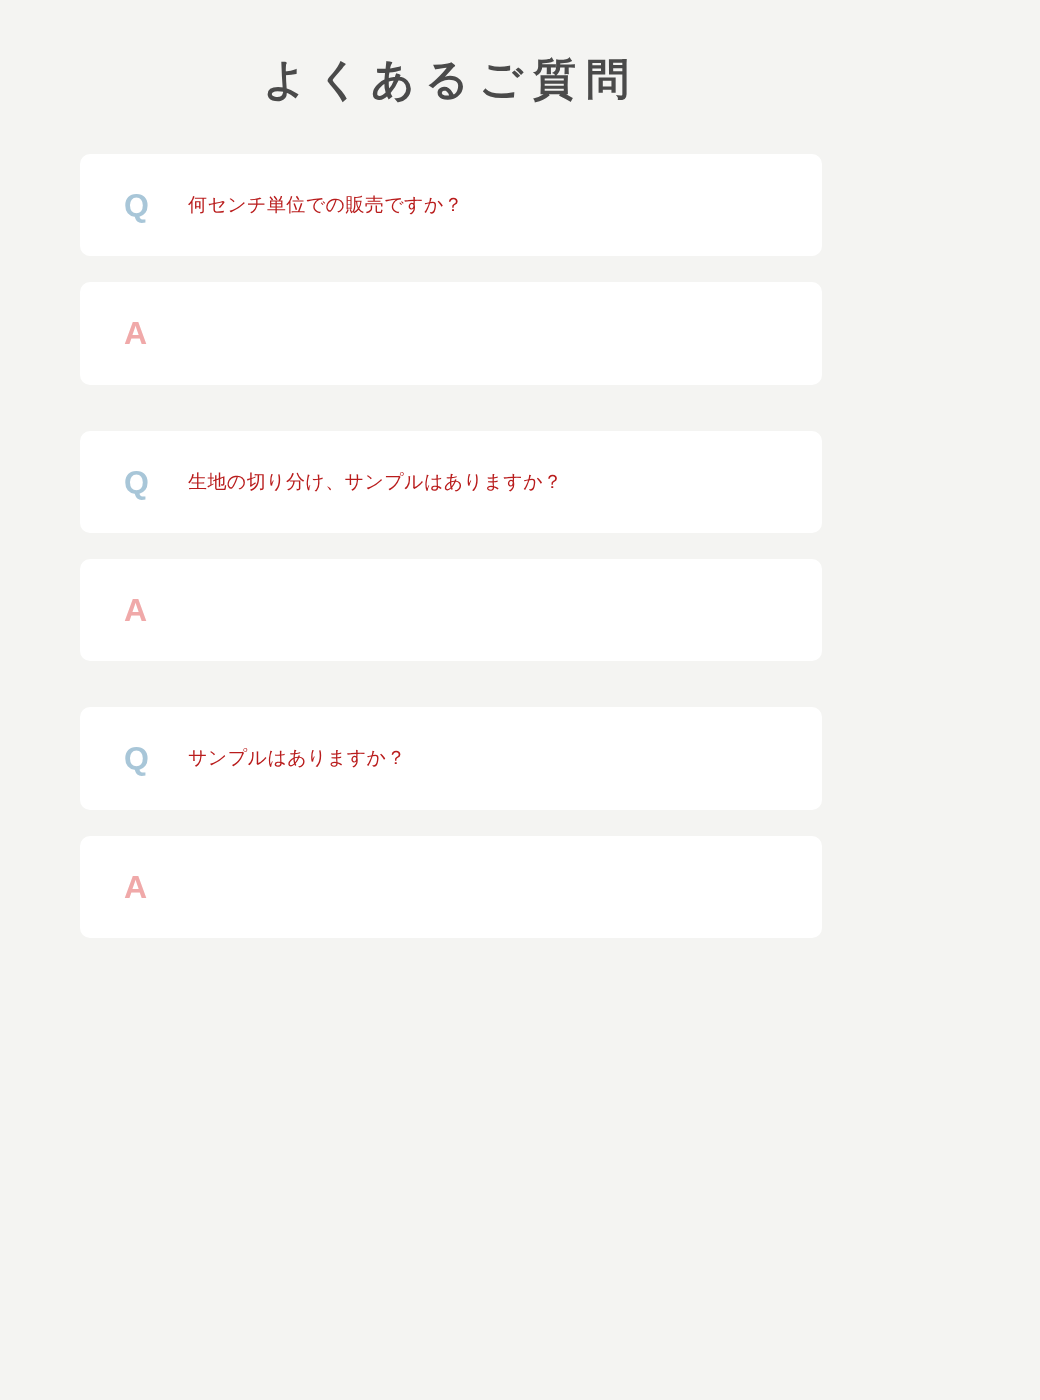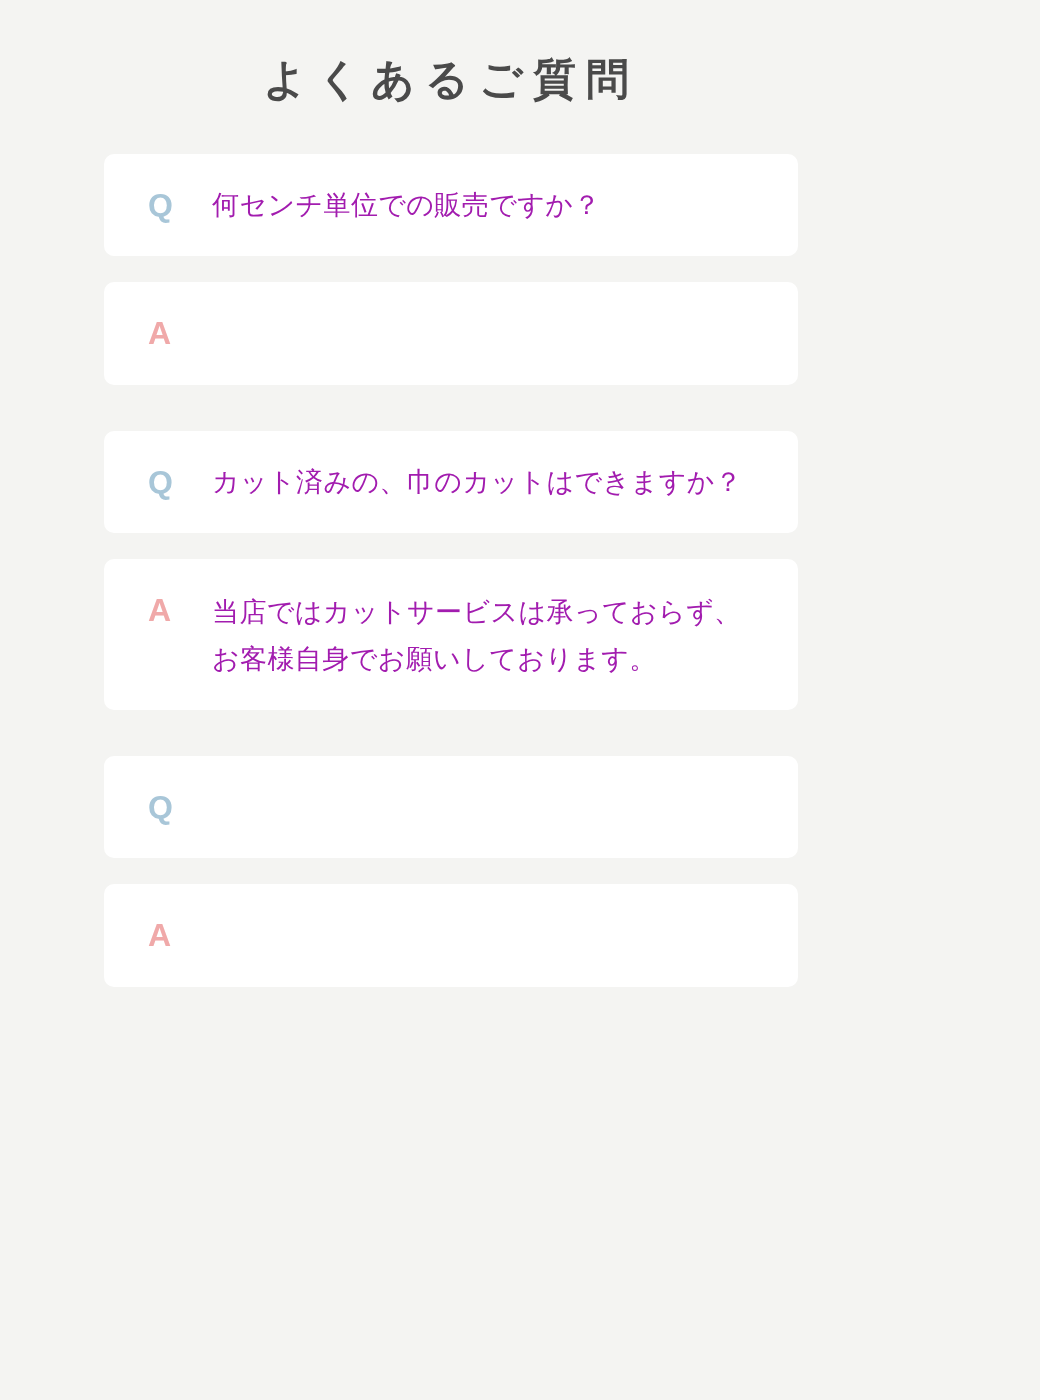--- a/index.html
+++ b/index.html
@@ -11,21 +11,21 @@
     height: 1400px;
     background: #f4f4f2;
     font-family: "Liberation Sans", "DejaVu Sans", sans-serif;
     color: #4b4b4b;
     overflow: hidden;
   }
   .page {
     width: 902px;
     height: 1400px;
     box-sizing: border-box;
-    padding: 0 104px;
+    padding: 0 80px;
     position: relative;
   }
   .page-title {
     text-align: center;
     font-size: 43px;
     font-weight: 700;
     letter-spacing: 10px;
     color: #4a4a4a;
     padding-top: 52px;
     padding-bottom: 0;
@@ -57,23 +57,23 @@
     flex: 0 0 64px;
     text-align: left;
   }
   .marker.q {
     color: #a8c6d8;
   }
   .marker.a {
     color: #f0a9a9;
   }
   .faq-text {
-    font-size: 27px;
+    font-size: 19px;
     line-height: 1.72;
-    color: #a21caf;
+    color: #b91c1c;
     letter-spacing: 0.4px;
     white-space: pre-line;
     padding-top: 2px;
   }
   .faq-card.question .faq-text {
     padding-top: 0;
   }
 </style>
 </head>
 <body>
@@ -88,31 +88,30 @@
       <span class="marker q">Q</span>
       <span class="faq-text">何センチ単位での販売ですか？</span>
     </div>
 
     <div class="faq-card answer" style="margin-bottom:46px;">
       <span class="marker a">A</span>
     </div>
 
     <div class="faq-card question" style="margin-bottom:26px;">
       <span class="marker q">Q</span>
-      <span class="faq-text">カット済みの、巾のカットはできますか？</span>
+      <span class="faq-text">生地の切り分け、サンプルはありますか？</span>
     </div>
 
     <div class="faq-card answer" style="margin-bottom:46px;">
       <span class="marker a">A</span>
-      <span class="faq-text">当店ではカットサービスは承っておらず、
-お客様自身でお願いしております。</span>
     </div>
 
     <div class="faq-card question" style="margin-bottom:26px;">
       <span class="marker q">Q</span>
+      <span class="faq-text">サンプルはありますか？</span>
     </div>
 
     <div class="faq-card answer">
       <span class="marker a">A</span>
     </div>
 
   </div>
 </div>
 
 </body></html>

